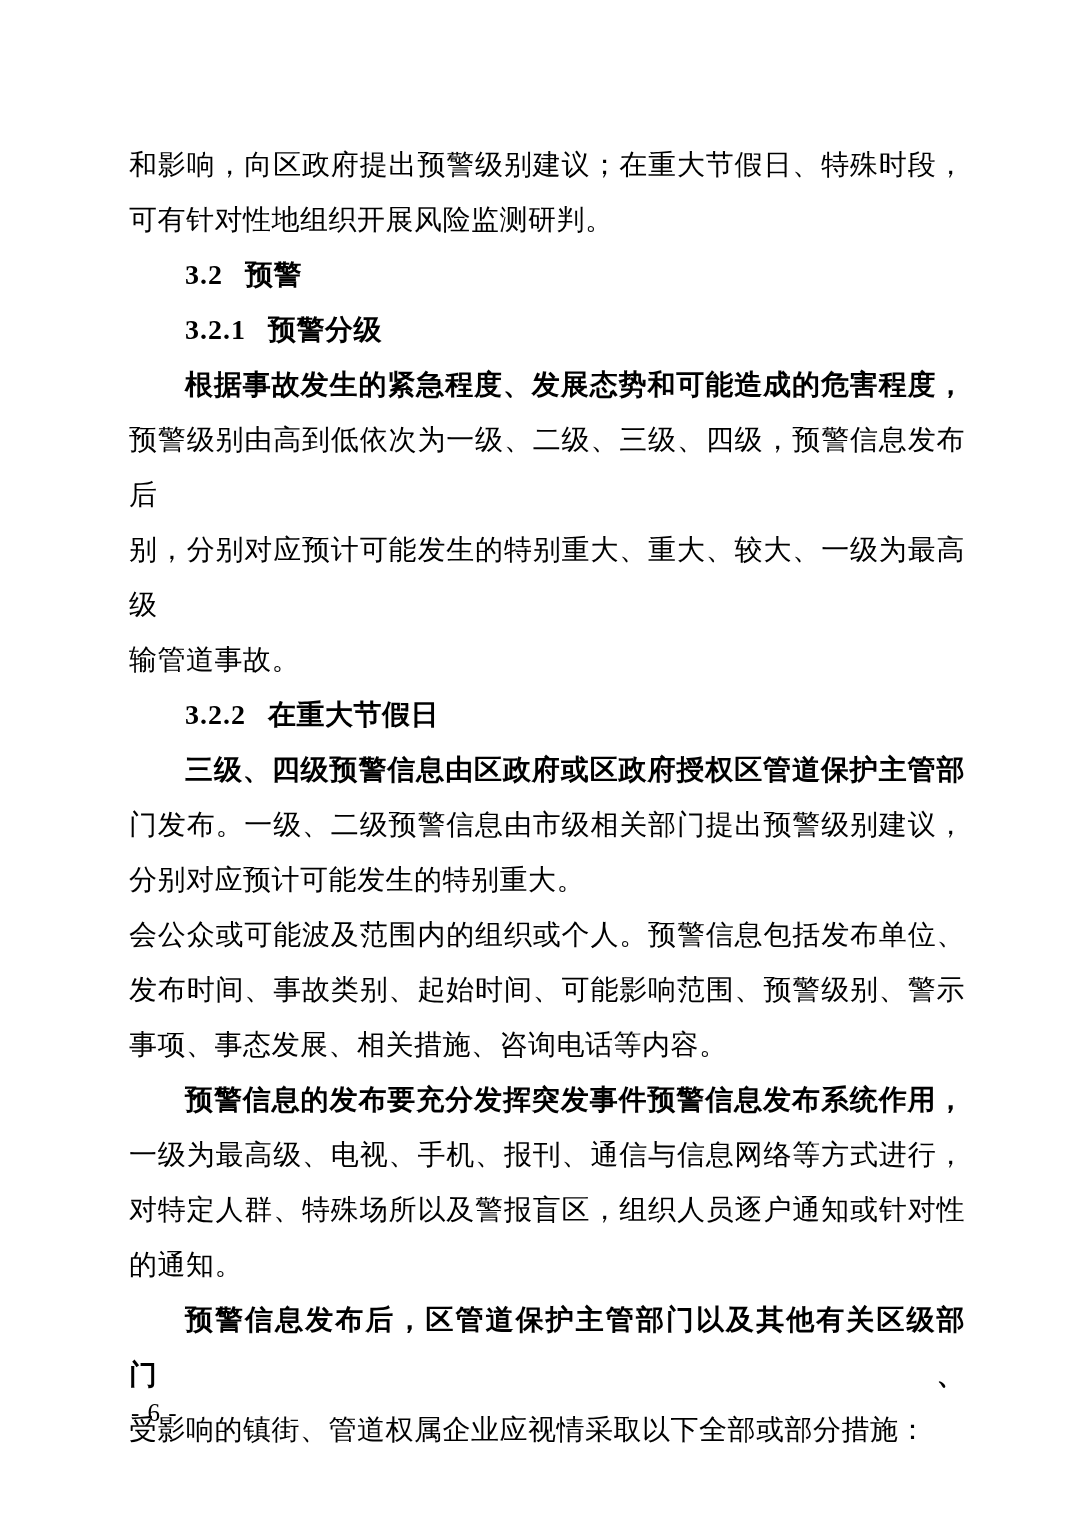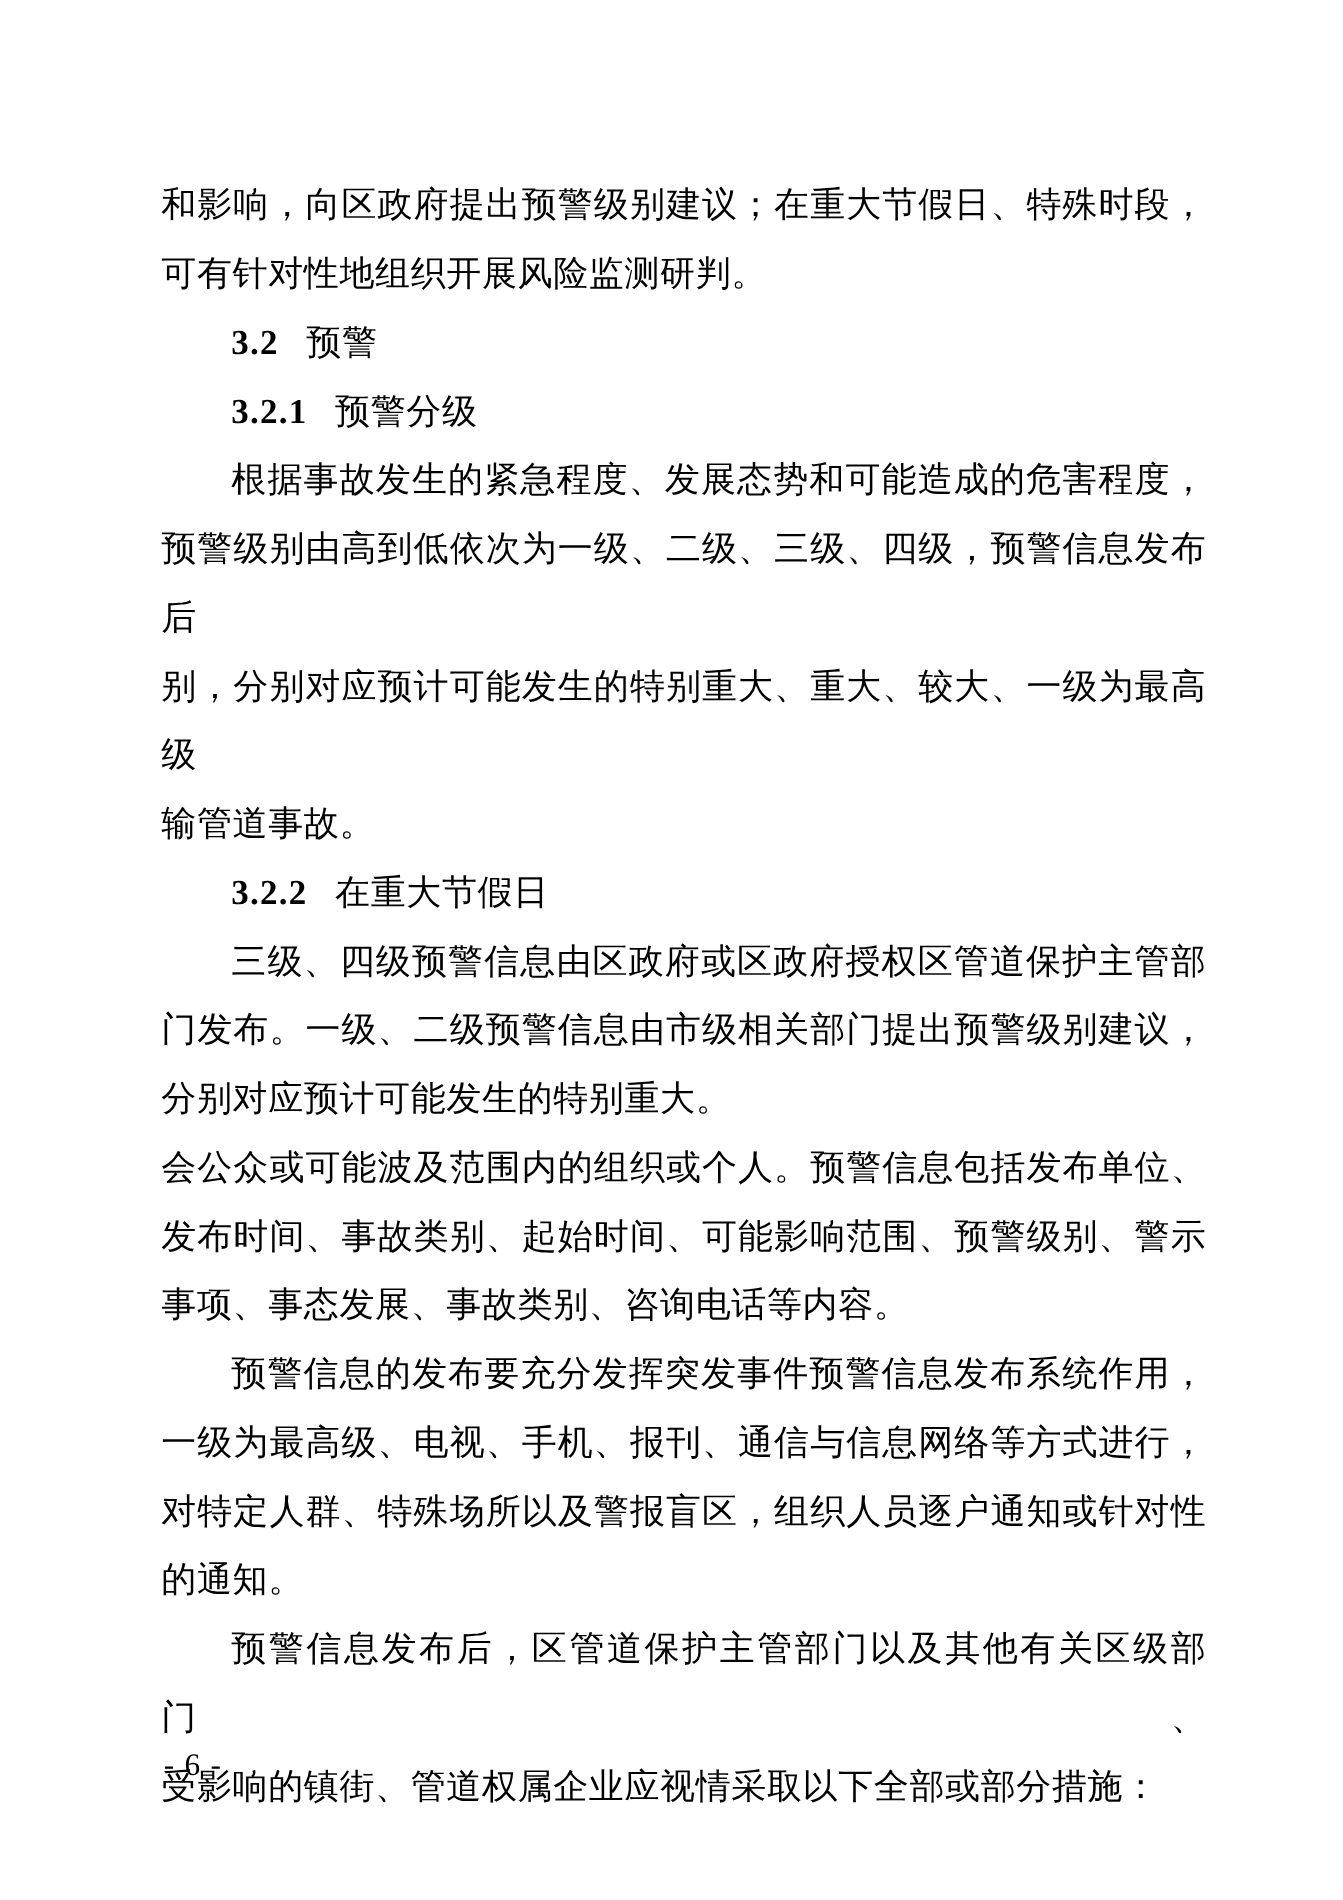--- a/index.html
+++ b/index.html
@@ -29,34 +29,35 @@
   .line {
     text-align: justify;
     min-height: 55px;
   }
   
   .line.fill {
     text-align-last: justify;
   }
   .line.indent {
     text-indent: 56px;
+    font-weight: bold;
   }
   .heading {
     font-weight: bold;
     padding-left: 56px;
     height: 55px;
   }
   .h-num {
     font-family: "Liberation Serif", serif;
     font-weight: 700;
     letter-spacing: 1px;
   }
   .h-title {
     margin-left: 22px;
-    font-weight: normal;
+    font-weight: bold;
   }
   .footer {
     position: absolute;
     left: 131px;
     top: 1396px;
     font-size: 25px;
     line-height: 34px;
     font-family: "Liberation Serif", serif;
     letter-spacing: 1px;
   }
@@ -80,21 +81,21 @@
       </div>
       <div class="heading"><span class="h-num">3.2.2</span><span class="h-title">在重大节假日</span></div>
       <div class="paragraph">
         <div class="line fill indent">三级、四级预警信息由区政府或区政府授权区管道保护主管部</div>
         <div class="line fill">门发布。一级、二级预警信息由市级相关部门提出预警级别建议，</div>
         <div class="line">分别对应预计可能发生的特别重大。</div>
       </div>
       <div class="paragraph">
         <div class="line fill">会公众或可能波及范围内的组织或个人。预警信息包括发布单位、</div>
         <div class="line fill">发布时间、事故类别、起始时间、可能影响范围、预警级别、警示</div>
-        <div class="line">事项、事态发展、事故类别、咨询电话等内容。</div>
+        <div class="line">事项、事态发展、相关措施、咨询电话等内容。</div>
       </div>
       <div class="paragraph">
         <div class="line fill indent">预警信息的发布要充分发挥突发事件预警信息发布系统作用，</div>
         <div class="line fill">一级为最高级、电视、手机、报刊、通信与信息网络等方式进行，</div>
         <div class="line fill">对特定人群、特殊场所以及警报盲区，组织人员逐户通知或针对性</div>
         <div class="line">的通知。</div>
       </div>
       <div class="paragraph">
         <div class="line fill indent">预警信息发布后，区管道保护主管部门以及其他有关区级部门、</div>
         <div class="line">受影响的镇街、管道权属企业应视情采取以下全部或部分措施：</div>

